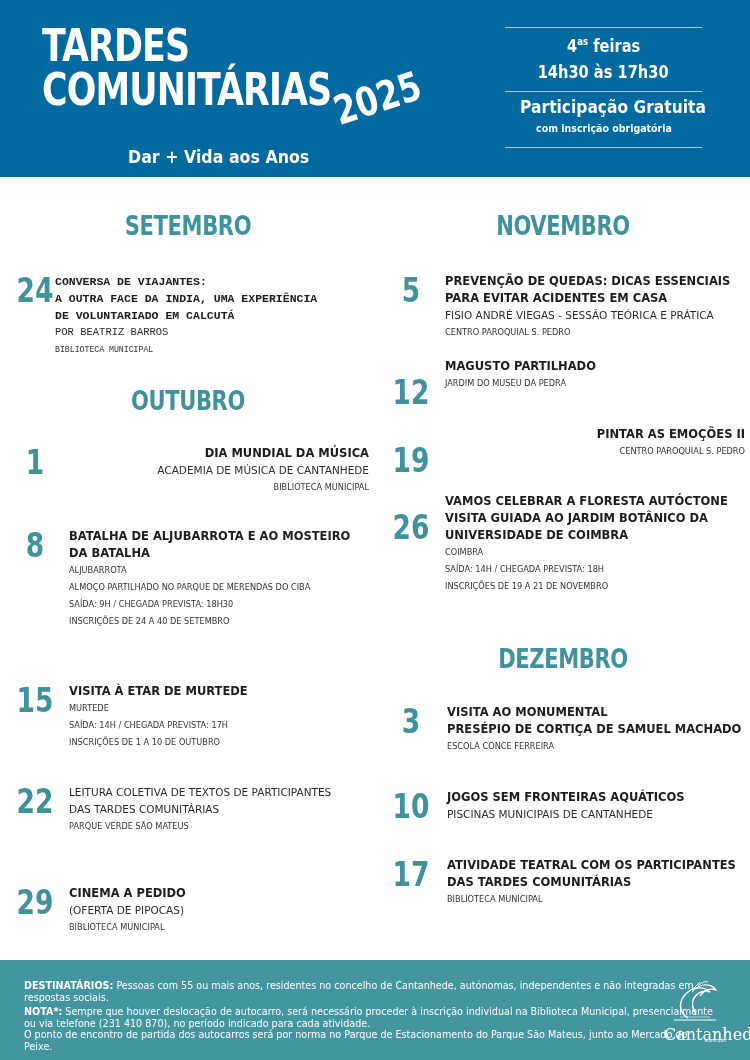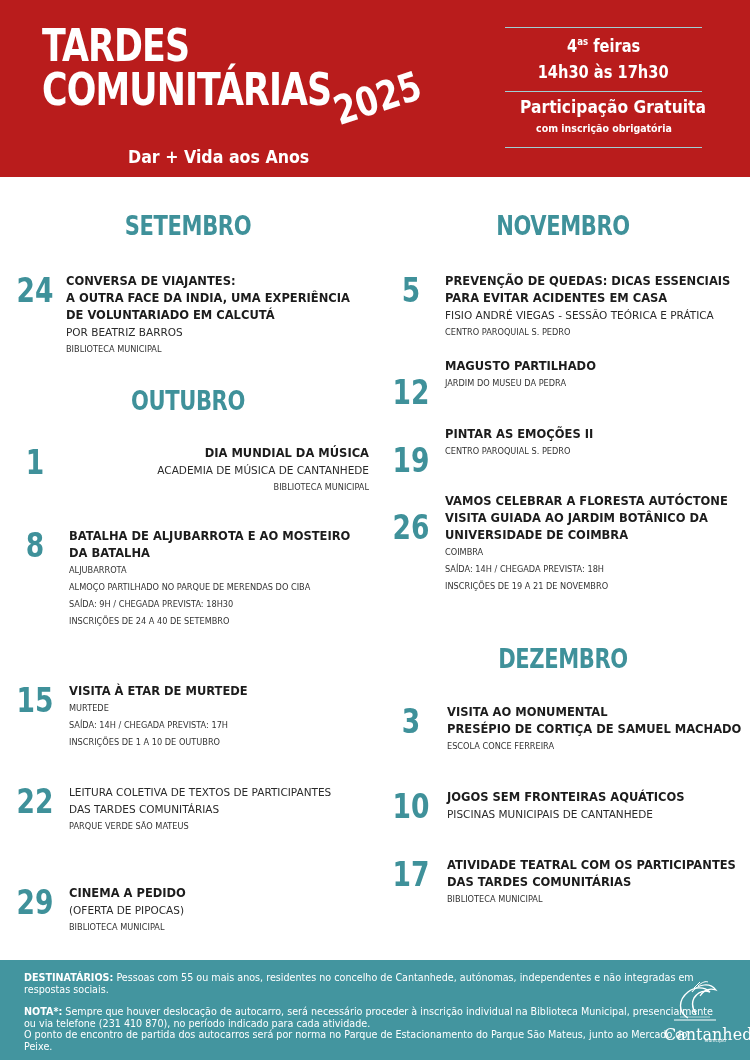--- a/index.html
+++ b/index.html
@@ -1,21 +1,21 @@
 <!DOCTYPE html>
 <html><head>
 <meta charset="utf-8">
 <style>
   * { box-sizing: border-box; margin: 0; padding: 0; }
   html, body { width: 750px; height: 1060px; background: #ffffff; overflow: hidden; }
   body { font-family: "DejaVu Sans", sans-serif; color: #1e1e1e; position: relative; }
 
   .header {
     position: absolute; left: 0; top: 0; width: 750px; height: 177px;
-    background: #b91c1c;
+    background: #0369a1;
   }
   .header .title {
     position: absolute; left: 42px; top: 24px;
     font-family: "DejaVu Sans Condensed", "DejaVu Sans", sans-serif;
     font-weight: bold; color: #ffffff; font-size: 45px; line-height: 44px;
     letter-spacing: -1px; transform: scaleX(0.86); transform-origin: left top;
   }
   .header .title div { white-space: nowrap; }
   .header .year {
     position: absolute; left: 328px; top: 90px;
@@ -54,21 +54,21 @@
   }
   .event .body { position: absolute; left: 0; top: 0; width: 300px; }
   .event .t { font-weight: bold; font-size: 11.5px; line-height: 17px; color: #1c1c1c; white-space: nowrap; }
   .event .s { font-size: 10.5px; line-height: 17px; color: #2a2a2a; white-space: nowrap; }
   .event .x { font-size: 8.2px; line-height: 17px; color: #333; white-space: nowrap; }
 
   .footer {
     position: absolute; left: 0; top: 960px; width: 750px; height: 100px; background: #43959f;
     color: #fff; font-size: 9.6px; line-height: 11.5px;
   }
-  .footer .p1 { position: absolute; left: 24px; top: 12px; width: 690px; }
+  .footer .p1 { position: absolute; left: 24px; top: 20px; width: 690px; }
   .footer .p2 { position: absolute; left: 24px; top: 46px; width: 690px; }
   .footer b { font-weight: bold; }
   .logo { position: absolute; left: 660px; top: 978px; width: 70px; height: 72px; }
   .logo .name { position: absolute; left: 4px; top: 47px; width: 70px; text-align: center;
     color: #fff; font-family: "DejaVu Serif", serif; font-size: 16px; }
   .logo .sub { position: absolute; left: 0; top: 60px; width: 66px; text-align: right;
     color: #fff; font-size: 4.5px; }
 </style>
 </head>
 <body>
@@ -93,21 +93,21 @@
 </div>
 
 <div class="month" style="left:68px; top:210px;">SETEMBRO</div>
 <div class="month" style="left:68px; top:385px;">OUTUBRO</div>
 <div class="month" style="left:443px; top:210px;">NOVEMBRO</div>
 <div class="month" style="left:443px; top:643px;">DEZEMBRO</div>
 
 <div id="events-container">
     <div class="event" style="left: 0px; top: 273px;">
       <div class="day" style="left: 10px; top: 0px;">24</div>
-      <div class="body" style="left: 66px;">
+      <div class="body" style="left: 55px; font-family: Liberation Mono, monospace;">
         <div class="t">CONVERSA DE VIAJANTES:</div>
         <div class="t">A OUTRA FACE DA INDIA, UMA EXPERIÊNCIA</div>
         <div class="t">DE VOLUNTARIADO EM CALCUTÁ</div>
         <div class="s">POR BEATRIZ BARROS</div>
         <div class="x">BIBLIOTECA MUNICIPAL</div>
       </div>
     </div>
     <div class="event" style="left: 0px; top: 445px;">
       <div class="day" style="left: 10px; top: 0px;">1</div>
       <div class="body" style="left: 69px; text-align: right;">
@@ -163,21 +163,21 @@
     </div>
     <div class="event" style="left: 0px; top: 358px;">
       <div class="day" style="left: 386px; top: 17px;">12</div>
       <div class="body" style="left: 445px;">
         <div class="t">MAGUSTO PARTILHADO</div>
         <div class="x">JARDIM DO MUSEU DA PEDRA</div>
       </div>
     </div>
     <div class="event" style="left: 0px; top: 426px;">
       <div class="day" style="left: 386px; top: 17px;">19</div>
-      <div class="body" style="left: 445px;">
+      <div class="body" style="left: 445px; text-align: right;">
         <div class="t">PINTAR AS EMOÇÕES II</div>
         <div class="x">CENTRO PAROQUIAL S. PEDRO</div>
       </div>
     </div>
     <div class="event" style="left: 0px; top: 493px;">
       <div class="day" style="left: 386px; top: 17px;">26</div>
       <div class="body" style="left: 445px;">
         <div class="t">VAMOS CELEBRAR A FLORESTA AUTÓCTONE</div>
         <div class="t">VISITA GUIADA AO JARDIM BOTÂNICO DA</div>
         <div class="t">UNIVERSIDADE DE COIMBRA</div>

